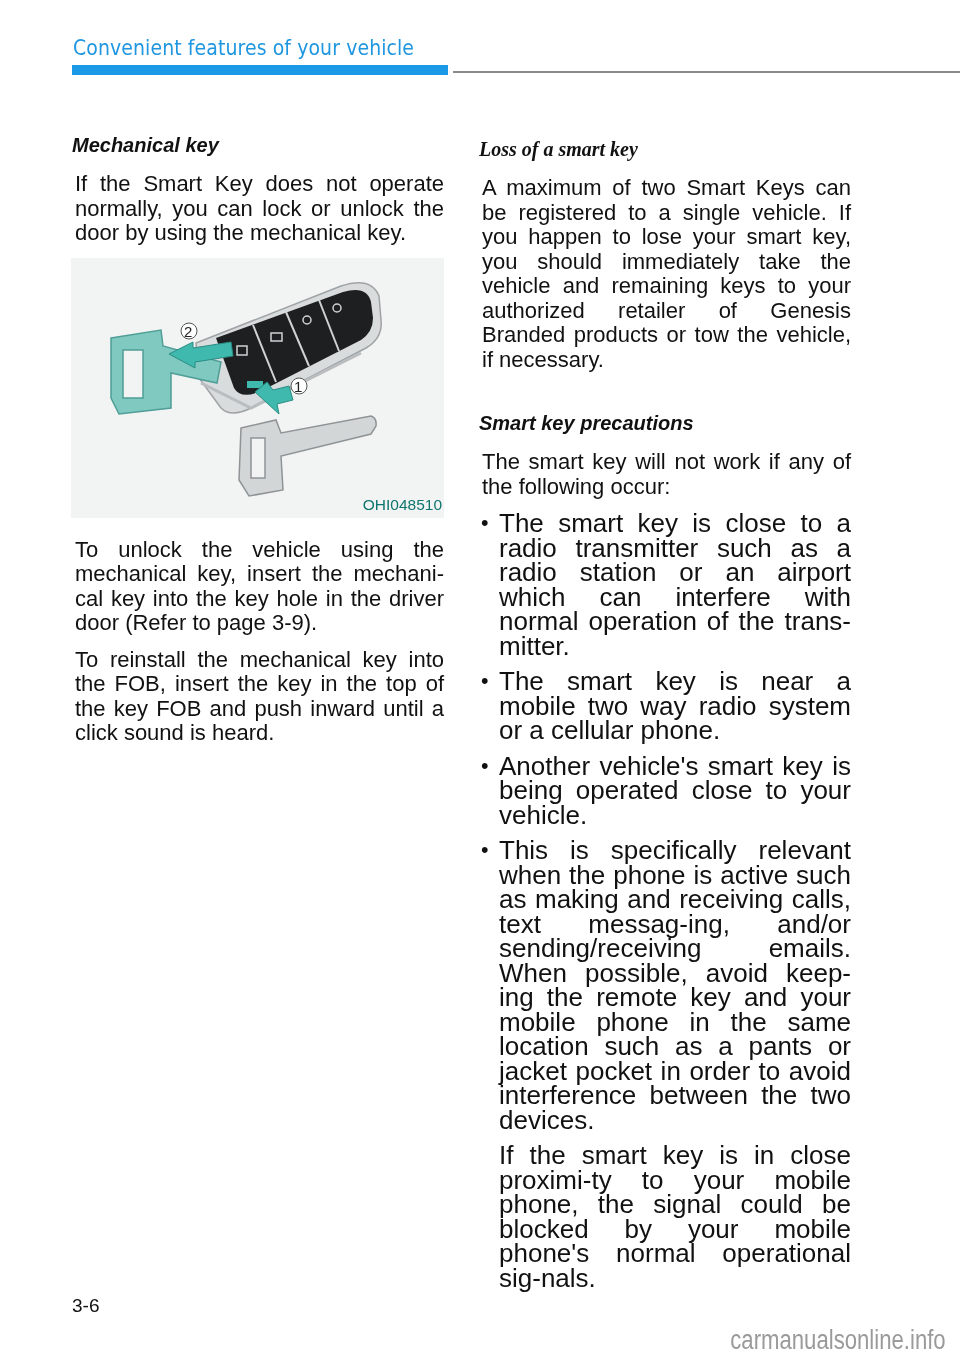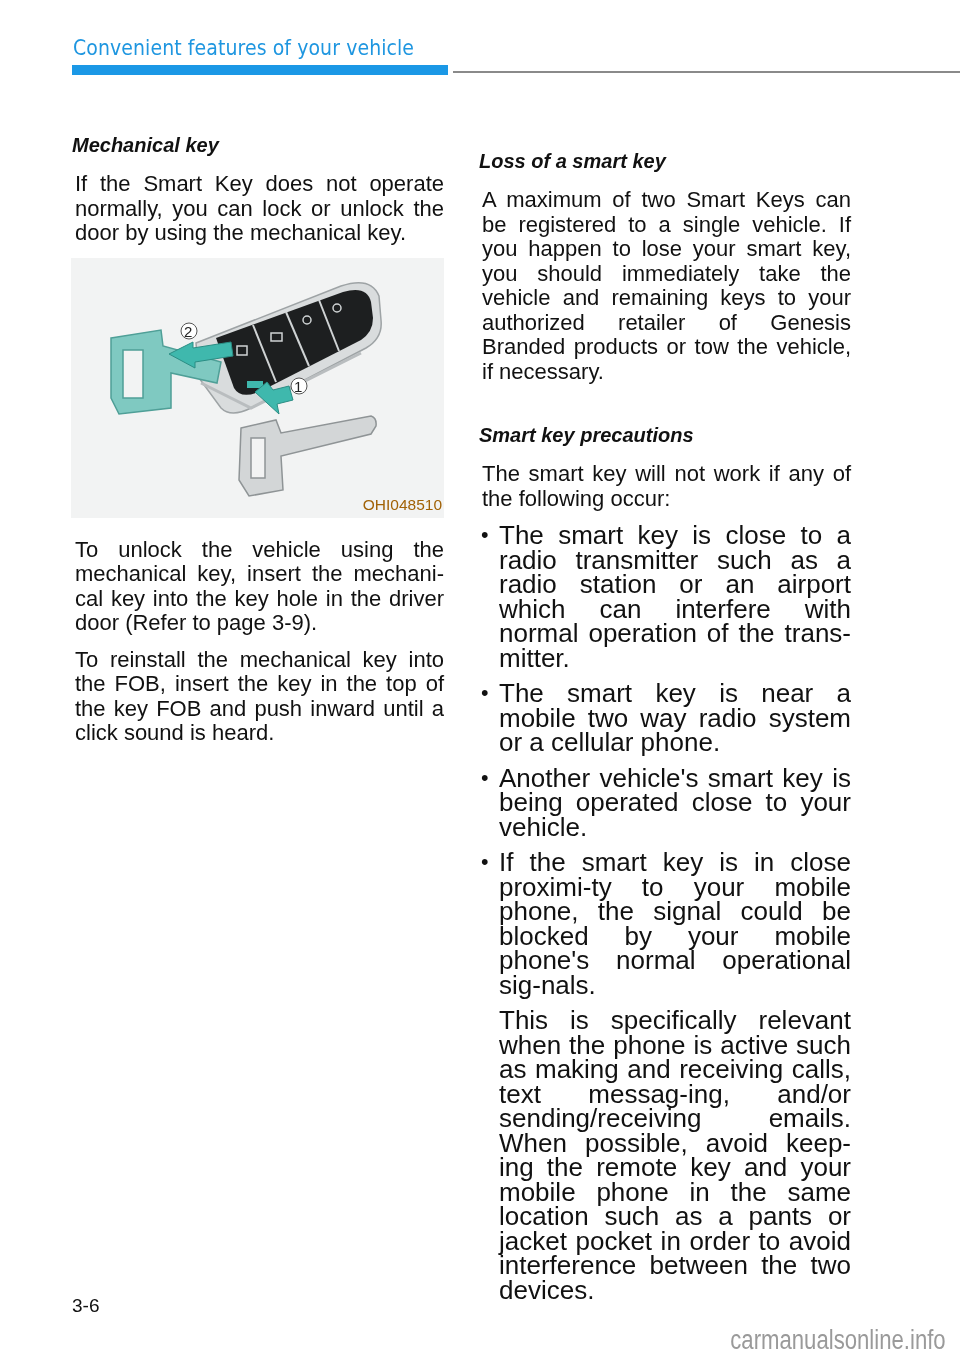--- a/index.html
+++ b/index.html
@@ -32,31 +32,31 @@
     p {
       margin: 0 0 12px 3px; font-size: 22px; line-height: 24.5px;
       text-align: justify; color: #111;
     }
     .figure {
       width: 373px; height: 260px; background: #f2f3f3; position: relative;
       margin: 6px 0 20px -1px;
     }
     .figure svg { position: absolute; left: 0; top: 0; }
     .fig-code {
-      position: absolute; right: 2px; bottom: 4px; font-size: 15.5px; color: #a16207;
+      position: absolute; right: 2px; bottom: 4px; font-size: 15.5px; color: #0f766e;
     }
     ul { list-style: none; margin: 0; padding: 0; }
     li {
       position: relative; padding-left: 20px; margin-bottom: 11px;
       font-size: 21.5px; line-height: 24.5px; text-align: justify; color: #111;
     }
     li .bullet { position: absolute; left: 2px; top: 0; }
     li p { margin: 0; font-size: 26px; line-height: 24.5px; }
     li p + p { margin-top: 11px; }
-    .h-loss { margin-top: 16px; }
+    .h-loss { margin-top: 4px; font-family: Liberation Serif, serif; }
     .h-prec { margin-top: 34px; }
     .page-number {
       position: absolute; left: 72px; top: 1295px; font-size: 19px; color: #111;
     }
     .watermark {
       position: absolute; right: 14px; top: 1325px; font-size: 27px; color: #9a9a9a;
       font-family: "Liberation Sans", sans-serif; transform: scaleX(0.82); transform-origin: right center;
     }
   </style>
 </head>
@@ -129,20 +129,20 @@
     <li>
       <span class="bullet">•</span>
       <p>The smart key is near a mobile two way radio system or a cellular phone.</p>
     </li>
     <li>
       <span class="bullet">•</span>
       <p>Another vehicle's smart key is being operated close to your vehicle.</p>
     </li>
     <li>
       <span class="bullet">•</span>
+      <p>This is specifically relevant when the phone is active such as making and receiving calls, text messag-ing, and/or sending/receiving emails. When possible, avoid keep-ing the remote key and your mobile phone in the same location such as a pants or jacket pocket in order to avoid interference between the two devices.</p>
       <p>If the smart key is in close proximi-ty to your mobile phone, the signal could be blocked by your mobile phone's normal operational sig-nals.</p>
-      <p>This is specifically relevant when the phone is active such as making and receiving calls, text messag-ing, and/or sending/receiving emails. When possible, avoid keep-ing the remote key and your mobile phone in the same location such as a pants or jacket pocket in order to avoid interference between the two devices.</p>
     </li>
   </ul>
 </div>
 
 <div class="page-number">3-6</div>
 <div class="watermark">carmanualsonline.info</div>
 
 </body></html>

